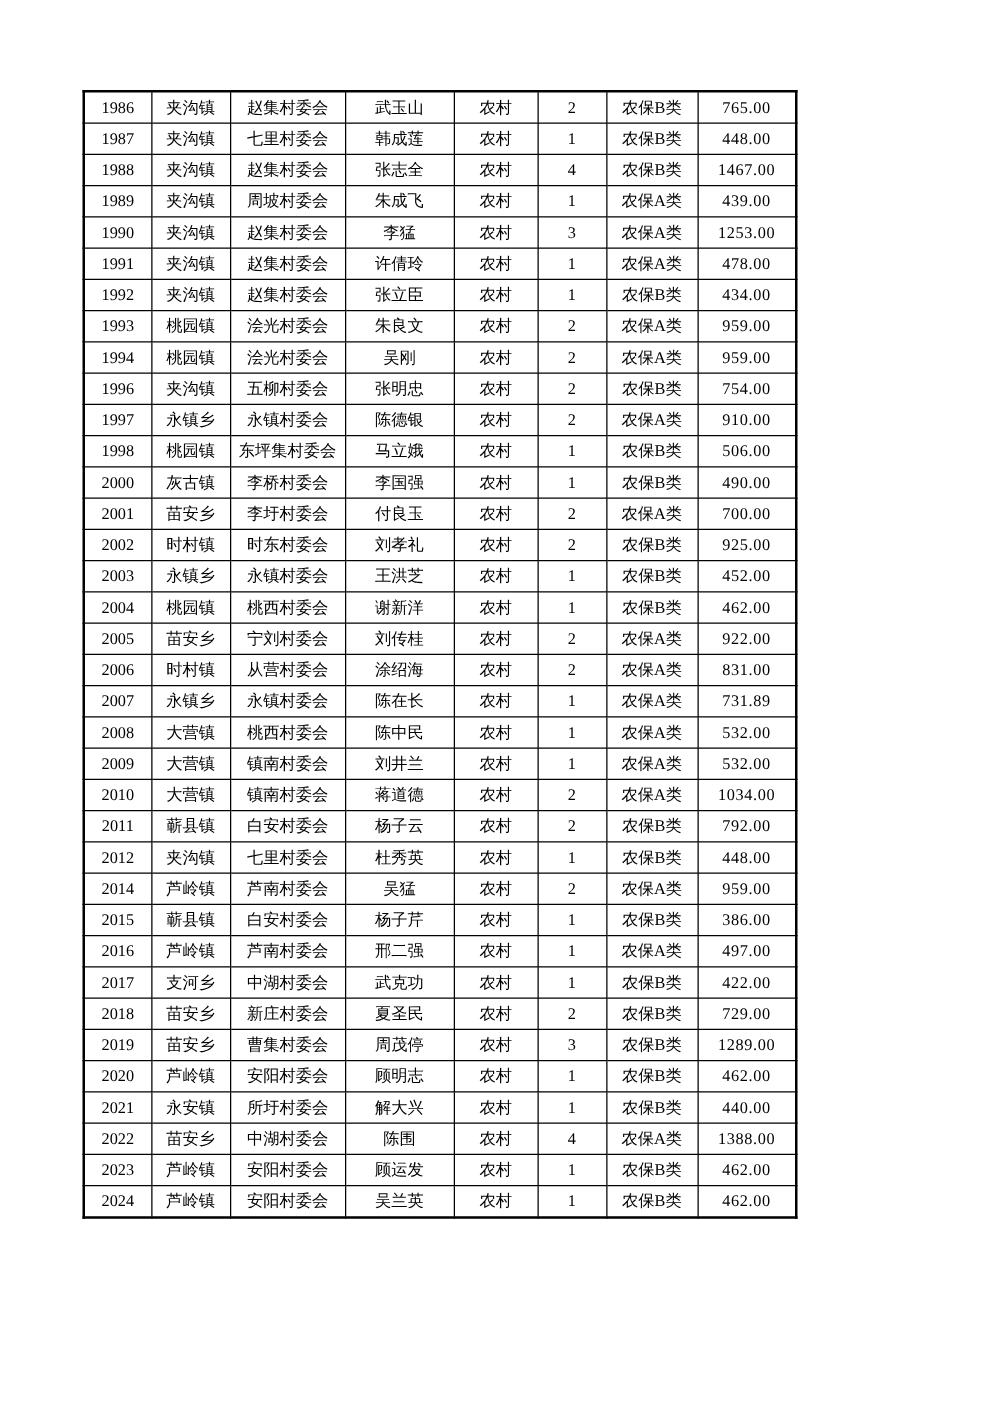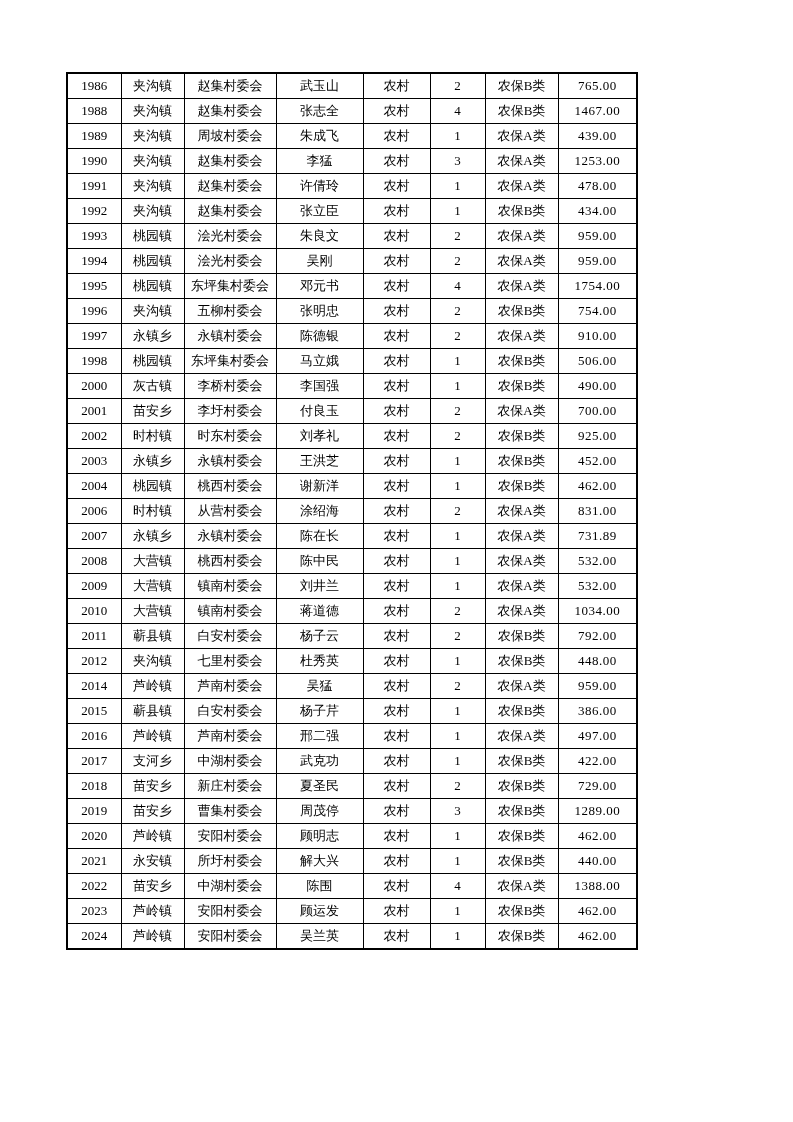--- a/index.html
+++ b/index.html
@@ -64,20 +64,30 @@
           <td class="col-0">1986</td>
           <td class="col-1">夹沟镇</td>
           <td class="col-2">赵集村委会</td>
           <td class="col-3">武玉山</td>
           <td class="col-4">农村</td>
           <td class="col-5">2</td>
           <td class="col-6">农保B类</td>
           <td class="col-7">765.00</td>
         </tr>
         <tr>
+          <td class="col-0">1987</td>
+          <td class="col-1">夹沟镇</td>
+          <td class="col-2">七里村委会</td>
+          <td class="col-3">韩成莲</td>
+          <td class="col-4">农村</td>
+          <td class="col-5">1</td>
+          <td class="col-6">农保B类</td>
+          <td class="col-7">448.00</td>
+        </tr>
+        <tr>
           <td class="col-0">1988</td>
           <td class="col-1">夹沟镇</td>
           <td class="col-2">赵集村委会</td>
           <td class="col-3">张志全</td>
           <td class="col-4">农村</td>
           <td class="col-5">4</td>
           <td class="col-6">农保B类</td>
           <td class="col-7">1467.00</td>
         </tr>
         <tr>
@@ -134,30 +144,20 @@
           <td class="col-0">1994</td>
           <td class="col-1">桃园镇</td>
           <td class="col-2">浍光村委会</td>
           <td class="col-3">吴刚</td>
           <td class="col-4">农村</td>
           <td class="col-5">2</td>
           <td class="col-6">农保A类</td>
           <td class="col-7">959.00</td>
         </tr>
         <tr>
-          <td class="col-0">1995</td>
-          <td class="col-1">桃园镇</td>
-          <td class="col-2">东坪集村委会</td>
-          <td class="col-3">邓元书</td>
-          <td class="col-4">农村</td>
-          <td class="col-5">4</td>
-          <td class="col-6">农保A类</td>
-          <td class="col-7">1754.00</td>
-        </tr>
-        <tr>
           <td class="col-0">1996</td>
           <td class="col-1">夹沟镇</td>
           <td class="col-2">五柳村委会</td>
           <td class="col-3">张明忠</td>
           <td class="col-4">农村</td>
           <td class="col-5">2</td>
           <td class="col-6">农保B类</td>
           <td class="col-7">754.00</td>
         </tr>
         <tr>
@@ -222,20 +222,30 @@
         </tr>
         <tr>
           <td class="col-0">2004</td>
           <td class="col-1">桃园镇</td>
           <td class="col-2">桃西村委会</td>
           <td class="col-3">谢新洋</td>
           <td class="col-4">农村</td>
           <td class="col-5">1</td>
           <td class="col-6">农保B类</td>
           <td class="col-7">462.00</td>
+        </tr>
+        <tr>
+          <td class="col-0">2005</td>
+          <td class="col-1">苗安乡</td>
+          <td class="col-2">宁刘村委会</td>
+          <td class="col-3">刘传桂</td>
+          <td class="col-4">农村</td>
+          <td class="col-5">2</td>
+          <td class="col-6">农保A类</td>
+          <td class="col-7">922.00</td>
         </tr>
         <tr>
           <td class="col-0">2006</td>
           <td class="col-1">时村镇</td>
           <td class="col-2">从营村委会</td>
           <td class="col-3">涂绍海</td>
           <td class="col-4">农村</td>
           <td class="col-5">2</td>
           <td class="col-6">农保A类</td>
           <td class="col-7">831.00</td>

